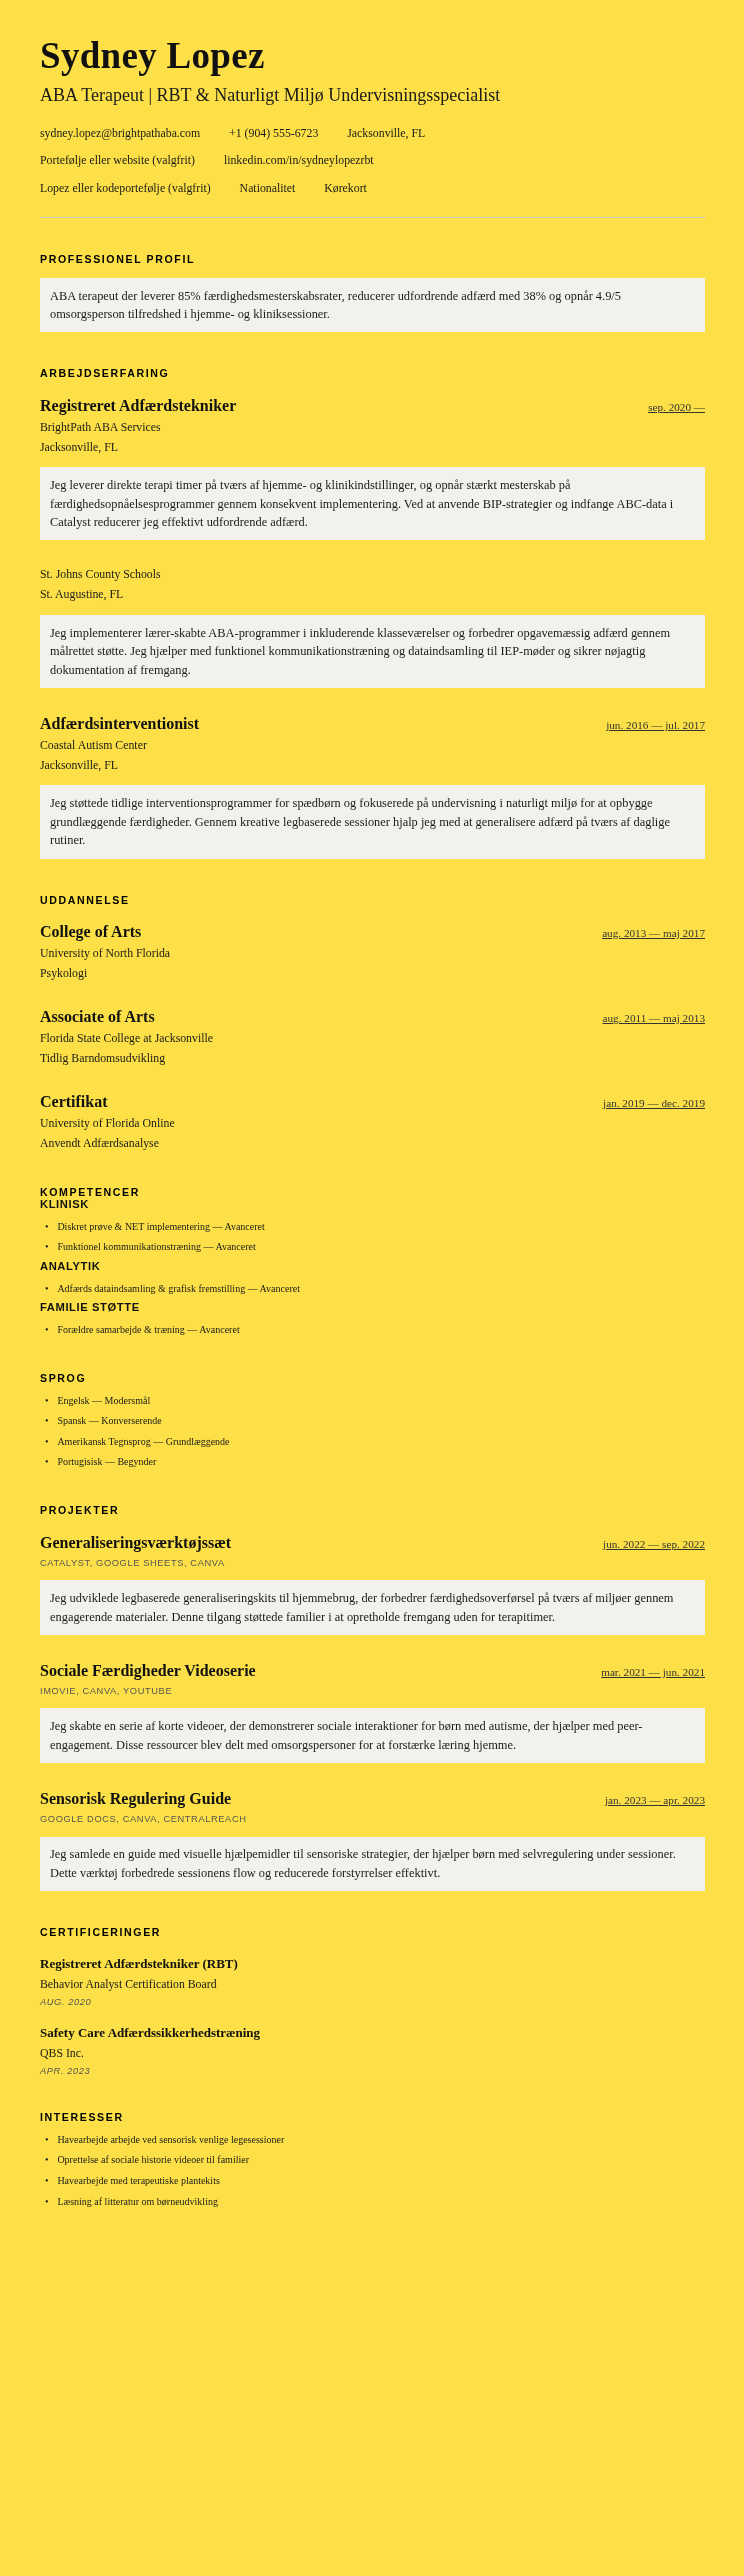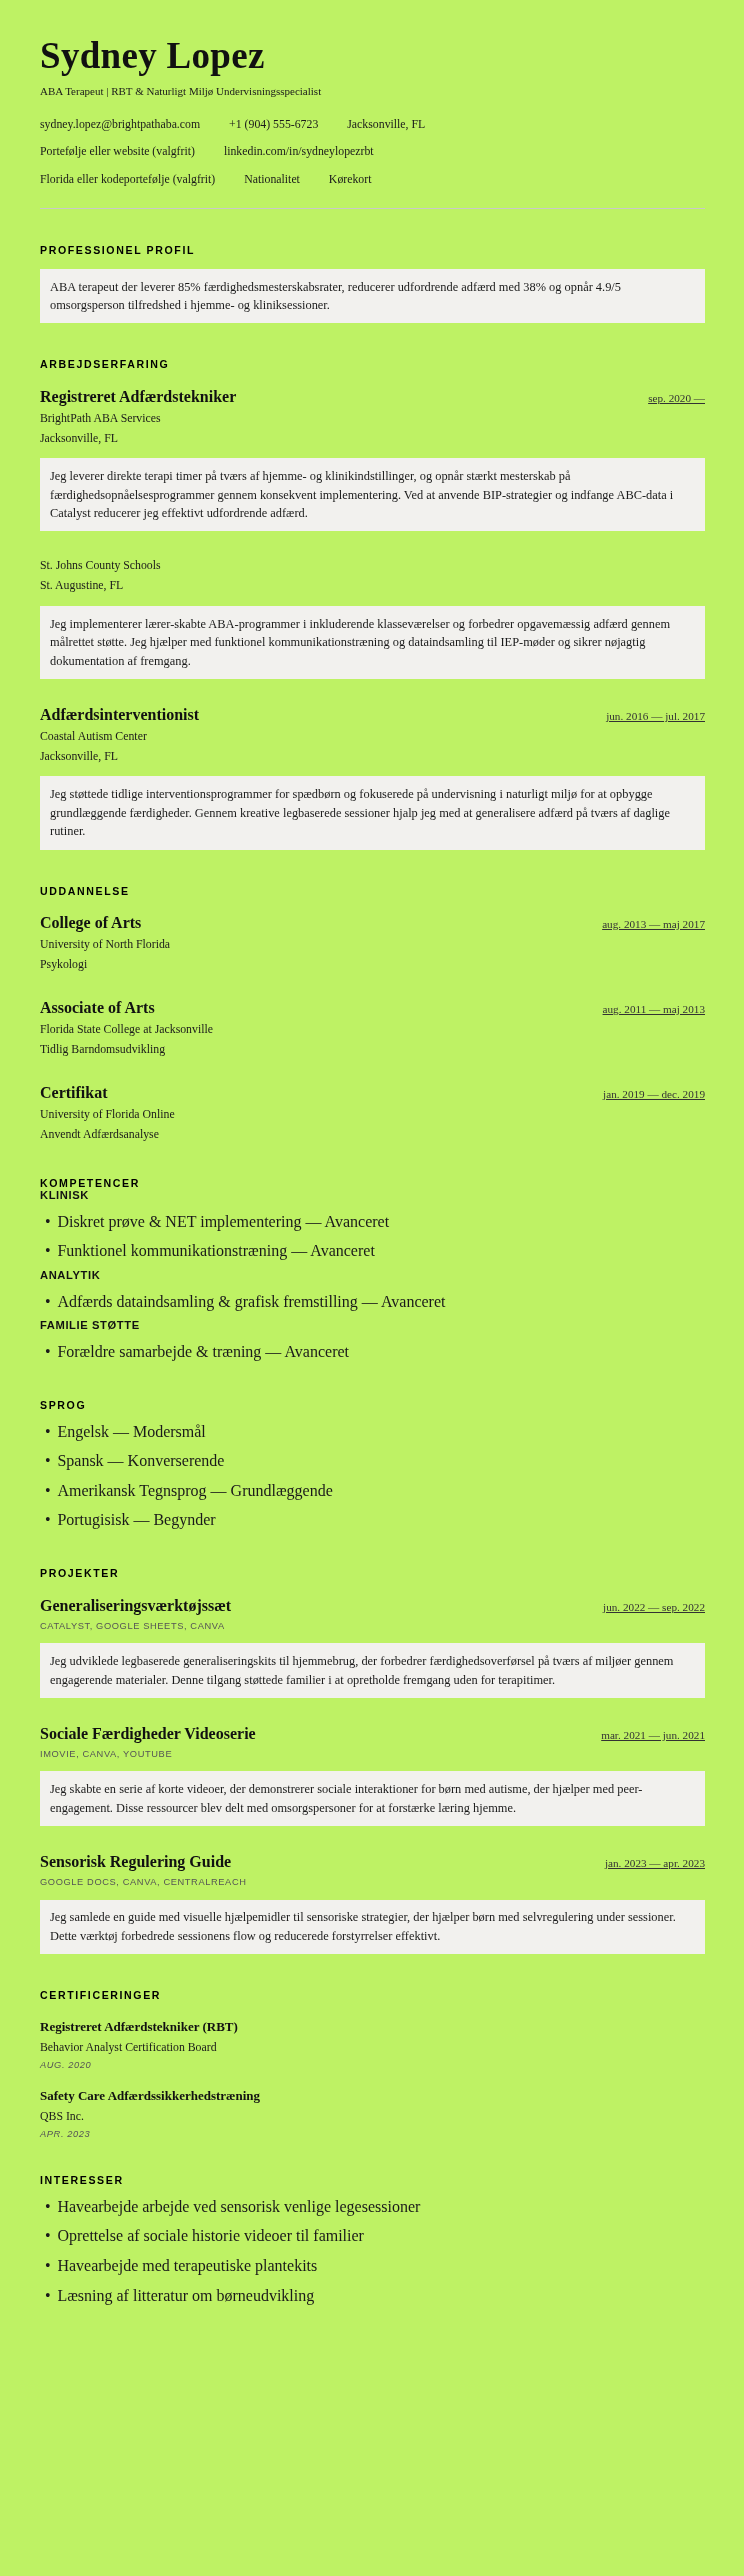--- a/index.html
+++ b/index.html
@@ -6,31 +6,31 @@
   html, body { background: #ffffff; }
   body {
     width: 745px;
     font-family: "Liberation Serif", "DejaVu Serif", serif;
     color: #111111;
   }
   .page {
     width: 745px;
     min-height: 2576px;
     padding: 35px 40px 43px 40px;
-    background: #bef264;
+    background: #fde047;
   }
   
   .name {
     font-size: 37px;
     font-weight: 700;
     letter-spacing: 0.3px;
     line-height: 1.15;
   }
   .subtitle {
-    font-size: 11px;
+    font-size: 18px;
     margin-top: 7.4px;
     color: #1a1a1a;
   }
   .contact { margin-top: 18.6px; font-size: 11.8px; color: #1a1a1a; }
   .contact-row { margin-bottom: 11.2px; line-height: 1.4; }
   .contact-row span { margin-right: 26px; display: inline-block; }
   .divider {
     border: none;
     border-top: 0.6px solid #c9c9c9;
     margin-top: 21px;
@@ -83,21 +83,21 @@
   .skill-group { }
   .skill-group-name {
     font-family: "Liberation Sans", sans-serif;
     font-size: 11.2px;
     font-weight: 700;
     letter-spacing: 0.6px;
   }
   
   ul.bullets { list-style: none; margin-top: 8.7px; }
   ul.bullets li {
-    font-size: 16px;
+    font-size: 10px;
     line-height: 1.5;
     padding-left: 17.4px;
     position: relative;
     margin-bottom: 5.6px;
     color: #1a1a1a;
   }
   ul.bullets li::before {
     content: "\2022";
     position: absolute;
     left: 5px;
@@ -116,21 +116,21 @@
       <div class="contact-row">
         <span>sydney.lopez@brightpathaba.com</span>
         <span>+1 (904) 555-6723</span>
         <span>Jacksonville, FL</span>
       </div>
       <div class="contact-row">
         <span>Portefølje eller website (valgfrit)</span>
         <span>linkedin.com/in/sydneylopezrbt</span>
       </div>
       <div class="contact-row">
-        <span>Florida eller kodeportefølje (valgfrit)</span>
+        <span>Lopez eller kodeportefølje (valgfrit)</span>
         <span>Nationalitet</span>
         <span>Kørekort</span>
       </div>
     </div>
   </header>
 
   <hr class="divider">
 
   <section class="section">
     <h2 class="section-heading">PROFESSIONEL PROFIL</h2>

